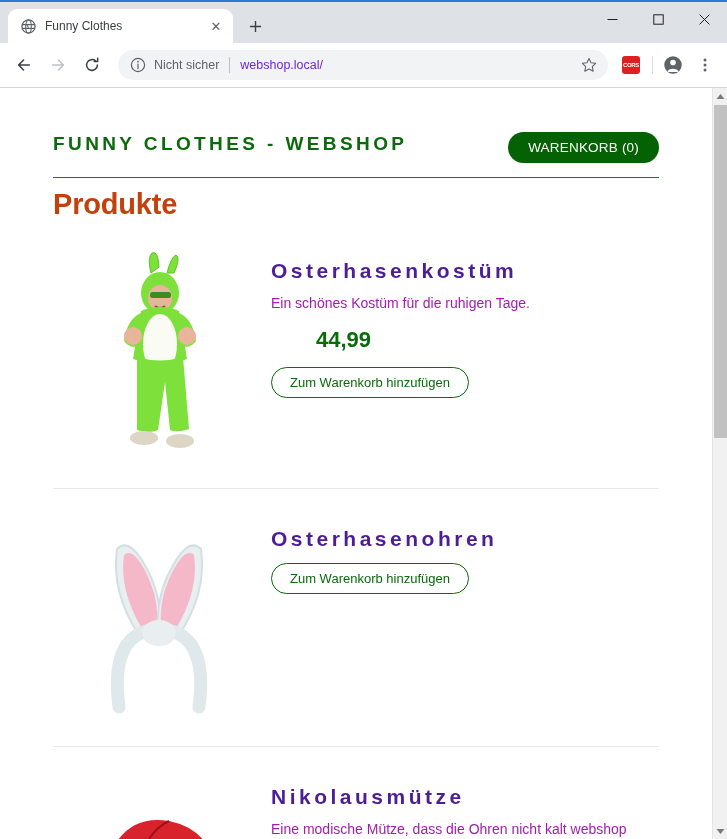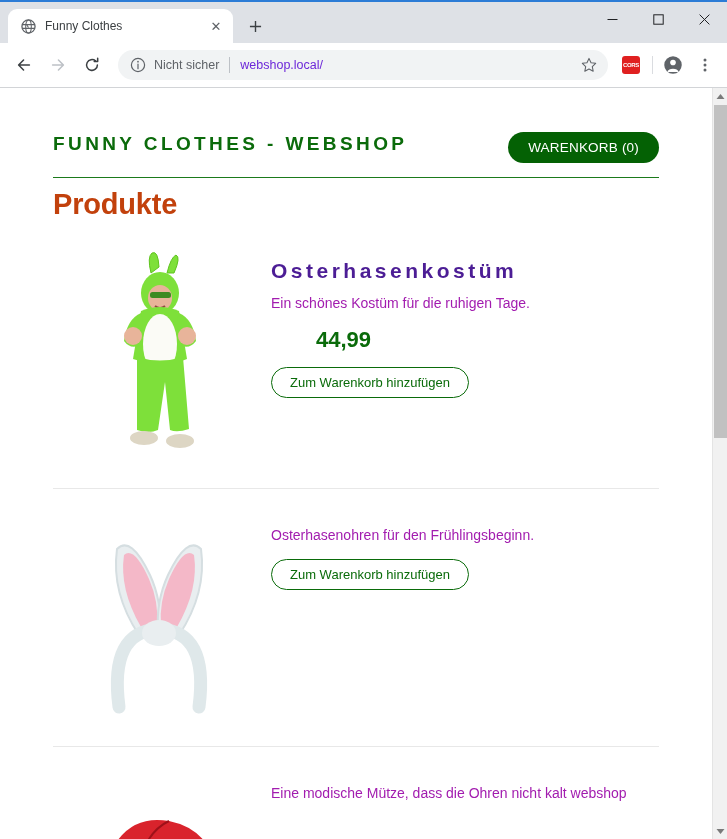--- a/index.html
+++ b/index.html
@@ -397,35 +397,36 @@
                 <path d="M72 118 q-28 -42 -22 -86 q14 -14 33 26 q12 26 10 56 z" fill="#e9eef0" stroke="#d5dee1" stroke-width="2"></path>
                 <path d="M74 110 q-22 -38 -17 -72 q10 -9 25 24 q10 23 8 46 z" fill="#f4b8c8"></path>
                 <path d="M112 118 q28 -42 22 -86 q-14 -14 -33 26 q-12 26 -10 56 z" fill="#e9eef0" stroke="#d5dee1" stroke-width="2"></path>
                 <path d="M110 110 q22 -38 17 -72 q-10 -9 -25 24 q-10 23 -8 46 z" fill="#f4b8c8"></path>
                 <path d="M52 190 q-10 -76 40 -78 q50 2 40 78" fill="none" stroke="#dfe8ea" stroke-width="13" stroke-linecap="round"></path>
                 <ellipse cx="92" cy="116" rx="17" ry="13" fill="#e9eef0"></ellipse>
               </g>
             </svg>
           </div>
           <div class="product-info">
-            <div class="product-desc">Osterhasenohren für den Frühlingsbeginn.</div>
+            <div class="product-name">Osterhasenohren</div>
             <button class="add-btn">Zum Warenkorb hinzufügen</button>
           </div>
         </div>
 
         <div class="product">
           <div class="product-media">
             <svg width="190" height="215" viewBox="0 0 190 215">
               <rect width="190" height="215" fill="#ffffff"></rect>
               <path d="M32 120 q12 -84 70 -74 q50 10 52 74 z" fill="#d9232c"></path>
               <path d="M66 118 q6 -58 36 -72" stroke="#9e1119" stroke-width="2" fill="none"></path>
               <rect x="26" y="118" width="136" height="30" rx="14" fill="#f7f7f7"></rect>
             </svg>
           </div>
           <div class="product-info">
+            <div class="product-name">Nikolausmütze</div>
             <div class="product-desc">Eine modische Mütze, dass die Ohren nicht kalt webshop</div>
             <div class="product-price"></div>
 
           </div>
         </div>
 
       </div>
     </div>
 
     <div class="scrollbar">

